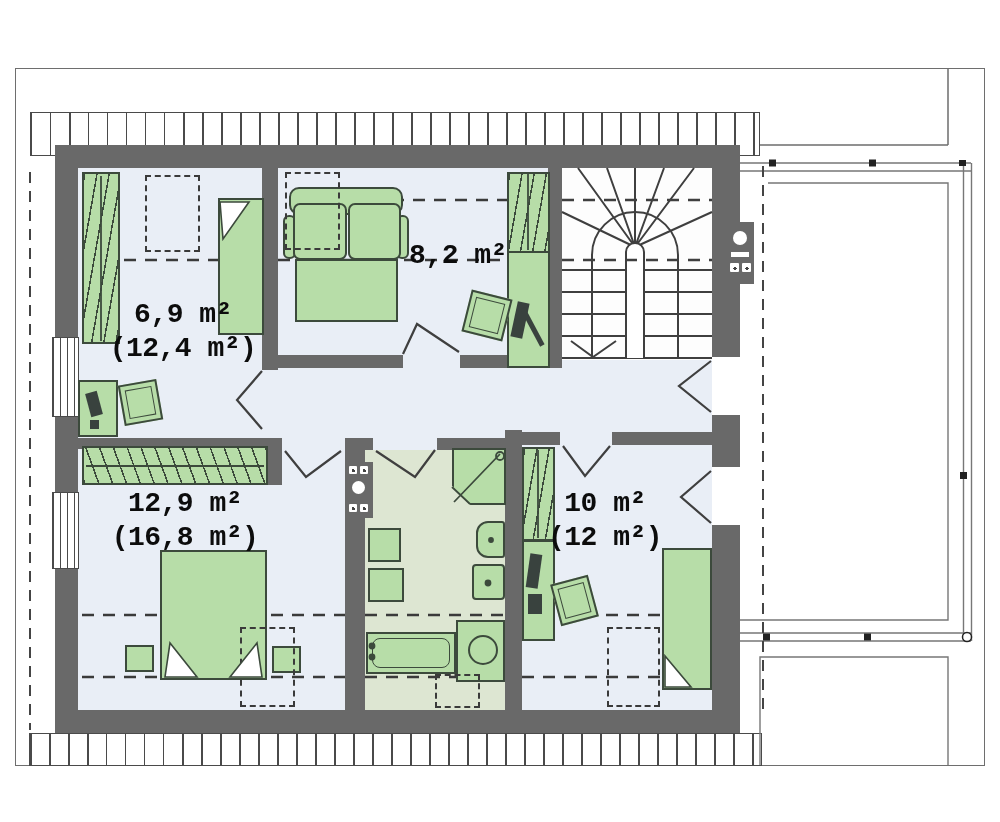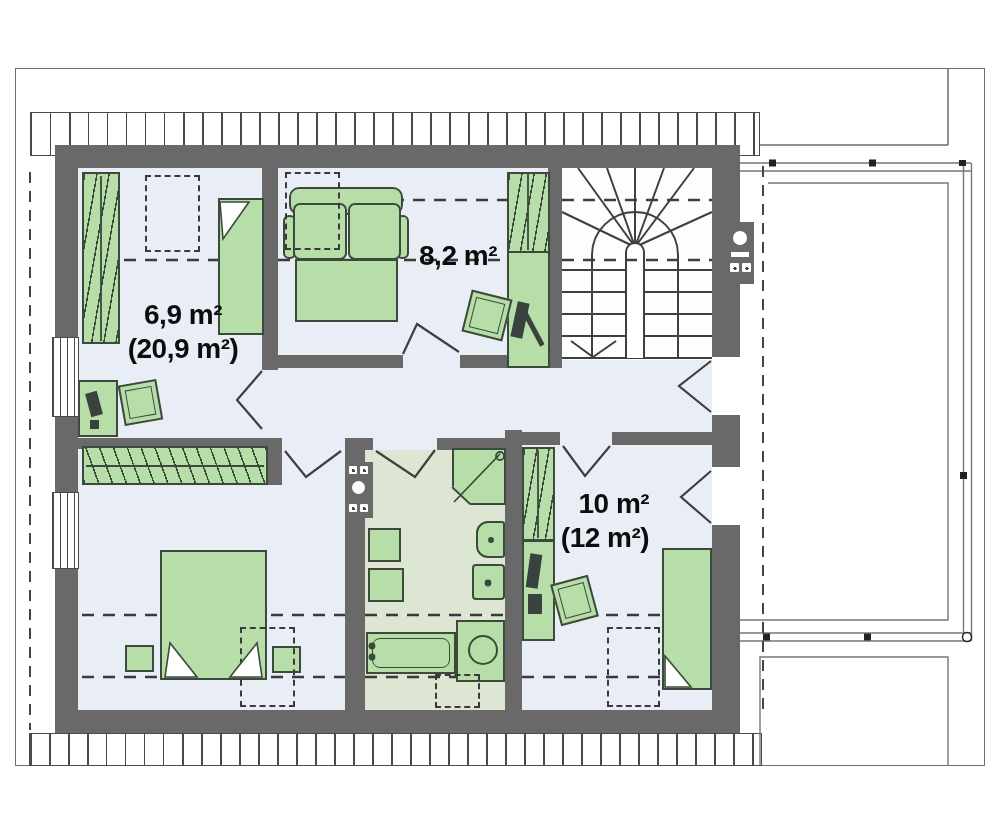--- a/index.html
+++ b/index.html
@@ -17,21 +17,21 @@
   .win{background:#fff;border:1.5px solid var(--hatch,#4a4a4a);
        background-image:repeating-linear-gradient(90deg,var(--hatch,#4a4a4a) 0 1.5px,transparent 1.5px 7px);}
   .furn{background:var(--furniture,#b7dda8);border:2px solid var(--furniture_line,#3c4a3c);}
   .hatchA{background-image:repeating-linear-gradient(100deg,var(--furniture_line,#3c4a3c) 0 1.5px,transparent 1.5px 12px);}
   .hatchC{background-image:repeating-linear-gradient(70deg,var(--furniture_line,#3c4a3c) 0 1.5px,transparent 1.5px 13px);}
   .chair .seat{position:absolute;inset:4px;border:1.5px solid var(--furniture_line,#3c4a3c);}
   .ditem{position:absolute;background:#39423e;}
   .sky{border:2.5px dashed var(--dash,#3a3a3a);}
   .rlabel{position:absolute;transform:translate(-50%,-50%);text-align:center;color:#0c0c0c;
           font-weight:bold;font-size:28px;line-height:34px;white-space:nowrap;letter-spacing:-.5px;}
-  .rlabel span{display:block;}
+  .rlabel span{display:block;font-family:Liberation Mono, monospace;}
   .dotsq{position:absolute;background:radial-gradient(circle at 55% 60%,#444 0 1.6px,#fff 1.7px);border-radius:1px;}
   .cwhite{position:absolute;background:#fff;border-radius:50%;}
   .cbar{position:absolute;background:#fff;}
   svg{position:absolute;left:0;top:0;}
 </style>
 </head>
 <body>
 
 <div id="stage">
 
@@ -206,25 +206,27 @@
       <circle cx="967" cy="637" r="4.5" fill="#ffffff" stroke="#222222" stroke-width="1.5"></circle>
     </g>
     <g stroke="#444444" stroke-width="2" stroke-dasharray="11 8" fill="none">
       <path d="M763 166 V710"></path>
       <path d="M30 172 V730"></path>
     </g>
   </svg>
 
   <div class="rlabel" style="left:183px;top:332px;">
     <span>6,9 m²</span>
-      <span>(20,9 m²)</span>
+      <span>(12,4 m²)</span>
   </div>
   <div class="rlabel" style="left:458px;top:256px;">
     <span>8,2 m²</span>
   </div>
   <div class="rlabel" style="left:185px;top:521px;">
-  </div>
-  <div class="rlabel" style="left:605px;top:521px;text-align:right;">
+    <span>12,9 m²</span>
+      <span>(16,8 m²)</span>
+  </div>
+  <div class="rlabel" style="left:605px;top:521px;">
     <span>10 m²</span>
       <span>(12 m²)</span>
   </div>
 
 </div>
 
 </body></html>

